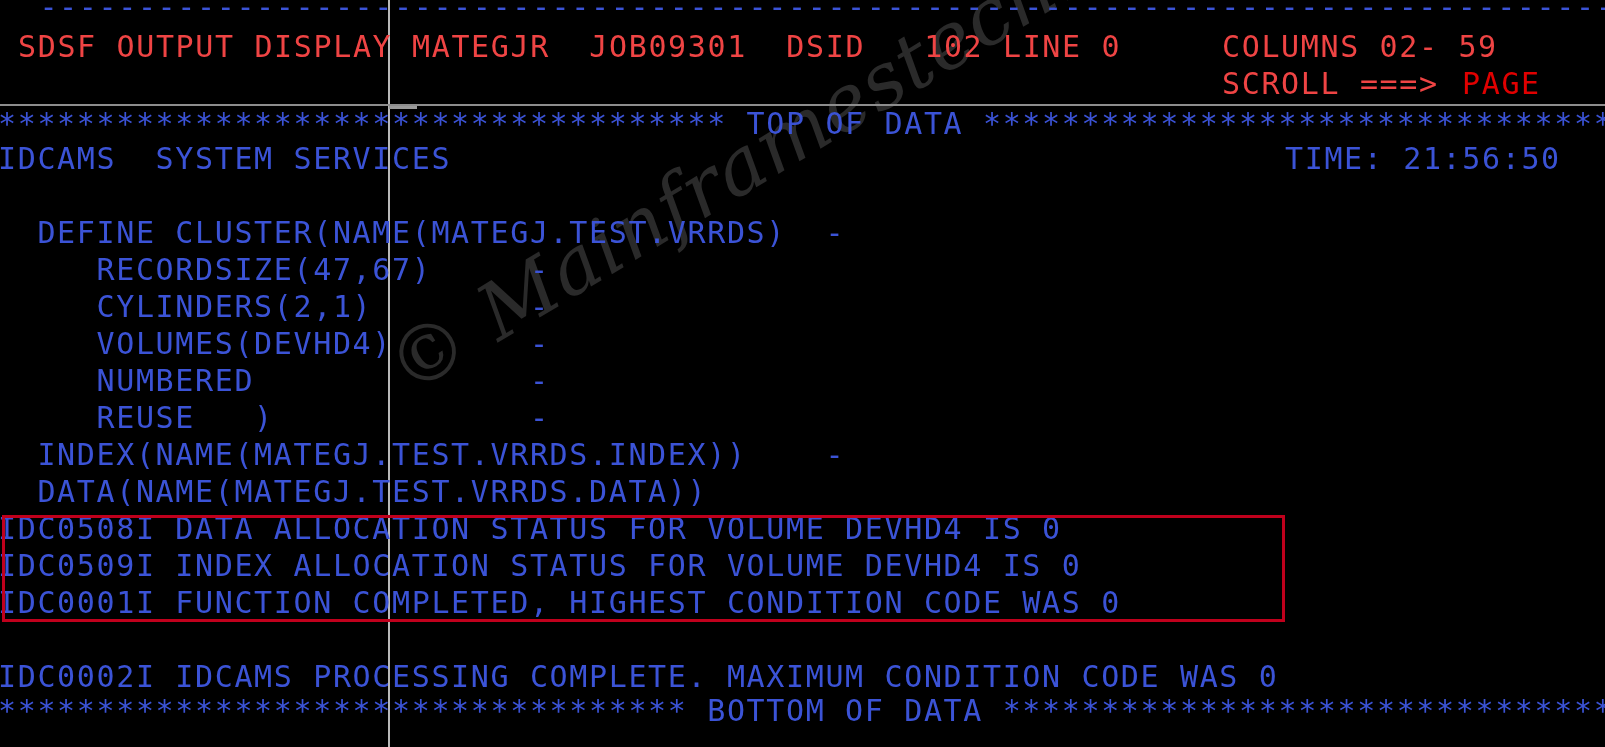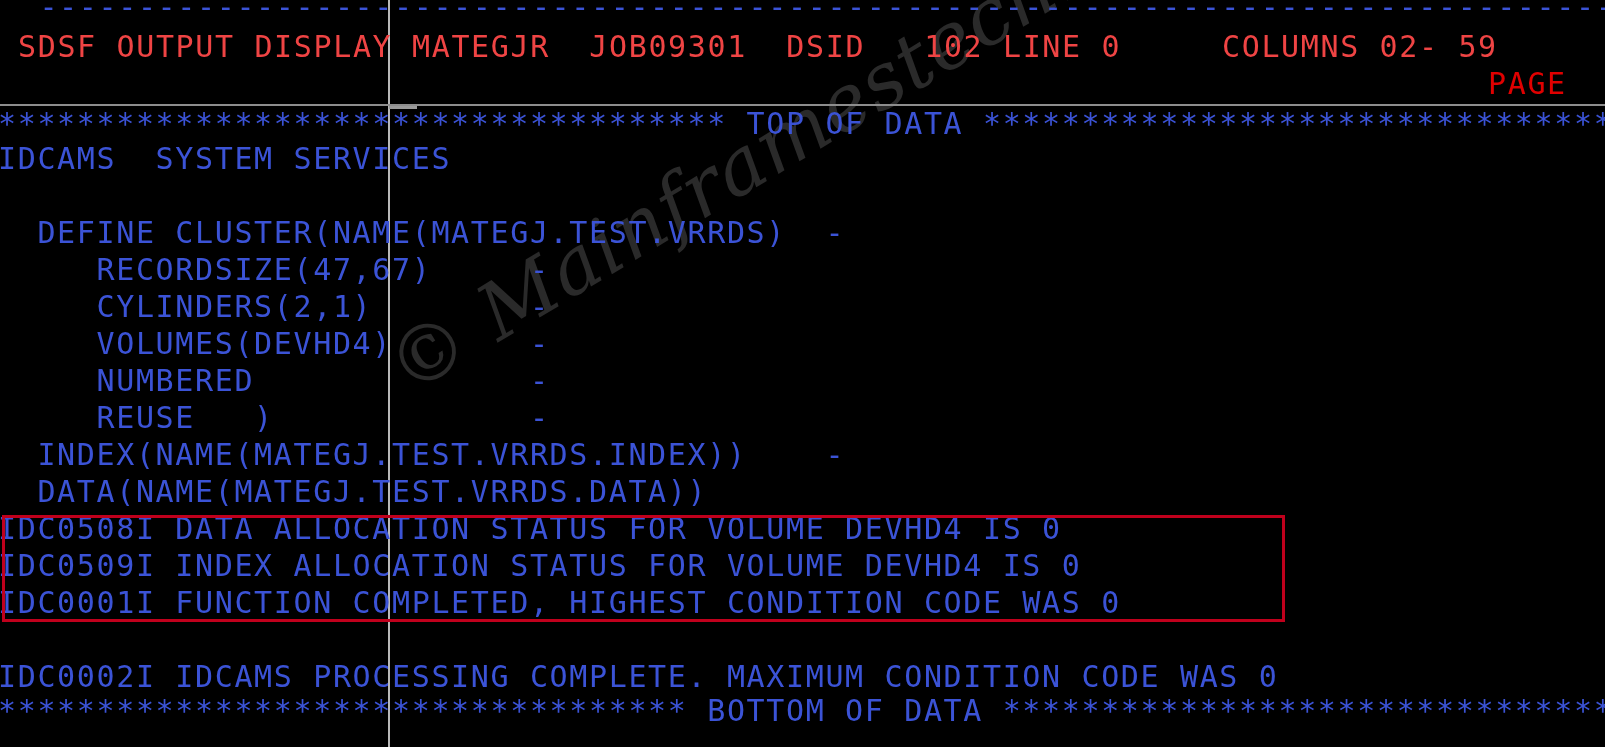--- a/index.html
+++ b/index.html
@@ -49,21 +49,21 @@
   .row {
     position: absolute;
     left: 0;
     white-space: pre;
     z-index: 3;
     height: 37px;
     line-height: 37px;
   }
   .blue   { color: #3b53d6; }
   .white  { color: #ef4444; }
-  .red    { color: #e00000; margin-left: 26px; }
+  .red    { color: #e00000; }
 
   
   #dash-rule {
     position: absolute;
     left: 0px;
     top: 0px;
     width: 1605px;
     height: 14px;
     white-space: pre;
     color: #3b53d6;
@@ -128,28 +128,30 @@
   </div>
 
   <div id="vrule"></div>
 
   <div id="dash-rule">  ----------------------------------------------------------------------------------</div>
 
   <div class="row white" style="top:28px; left:18px;">SDSF OUTPUT DISPLAY MATEGJR  JOB09301  DSID   102 LINE 0</div>
   <div class="row white" style="top:28px; left:1222px;">COLUMNS 02- 59</div>
 
   <div class="row white" style="top:65px; left:395px; min-width:700px;"></div>
+  <div class="row white" style="top:65px; left:1222px;">SCROLL ===&gt;</div>
   <div class="row red" style="top:65px; left:1462px;">PAGE</div>
 
   <div id="hsep"></div>
   <div id="hsep-stub"></div>
 
   <div class="row blue" style="top:105px; left:-2px;">************************************* TOP OF DATA **************************************</div>
 
   <div class="row blue" style="top:140px; left:-2px;">IDCAMS  SYSTEM SERVICES</div>
+  <div class="row blue" style="top:140px; left:1285px;">TIME: 21:56:50</div>
 
   <div class="row blue" style="top:177px; left:-2px;"></div>
   <div class="row blue" style="top:214px; left:-2px;">  DEFINE CLUSTER(NAME(MATEGJ.TEST.VRRDS)  -</div>
   <div class="row blue" style="top:251px; left:-2px;">     RECORDSIZE(47,67)     -</div>
   <div class="row blue" style="top:288px; left:-2px;">     CYLINDERS(2,1)        -</div>
   <div class="row blue" style="top:325px; left:-2px;">     VOLUMES(DEVHD4)       -</div>
   <div class="row blue" style="top:362px; left:-2px;">     NUMBERED              -</div>
   <div class="row blue" style="top:399px; left:-2px;">     REUSE   )             -</div>
   <div class="row blue" style="top:436px; left:-2px;">  INDEX(NAME(MATEGJ.TEST.VRRDS.INDEX))    -</div>
   <div class="row blue" style="top:473px; left:-2px;">  DATA(NAME(MATEGJ.TEST.VRRDS.DATA))</div>

